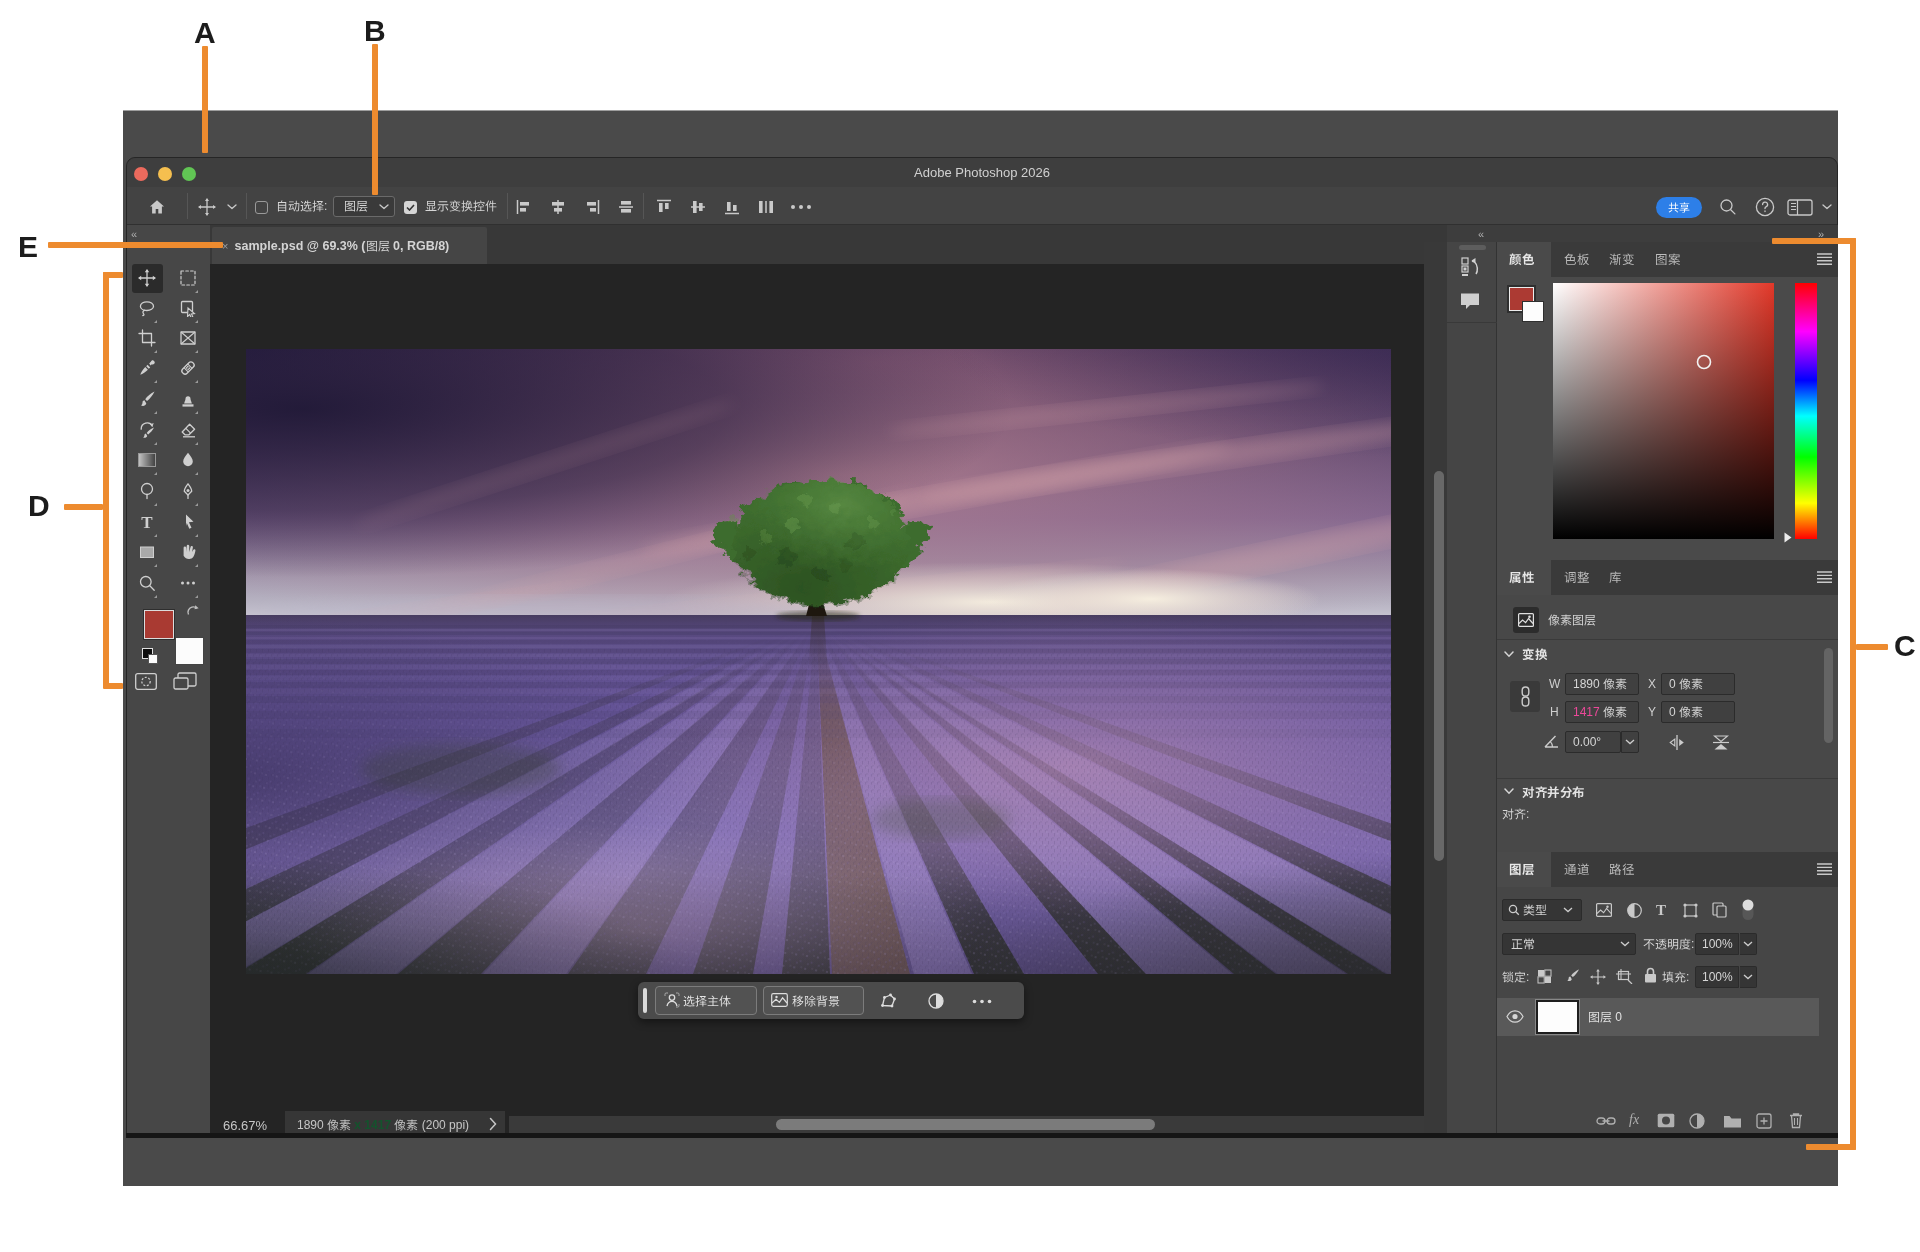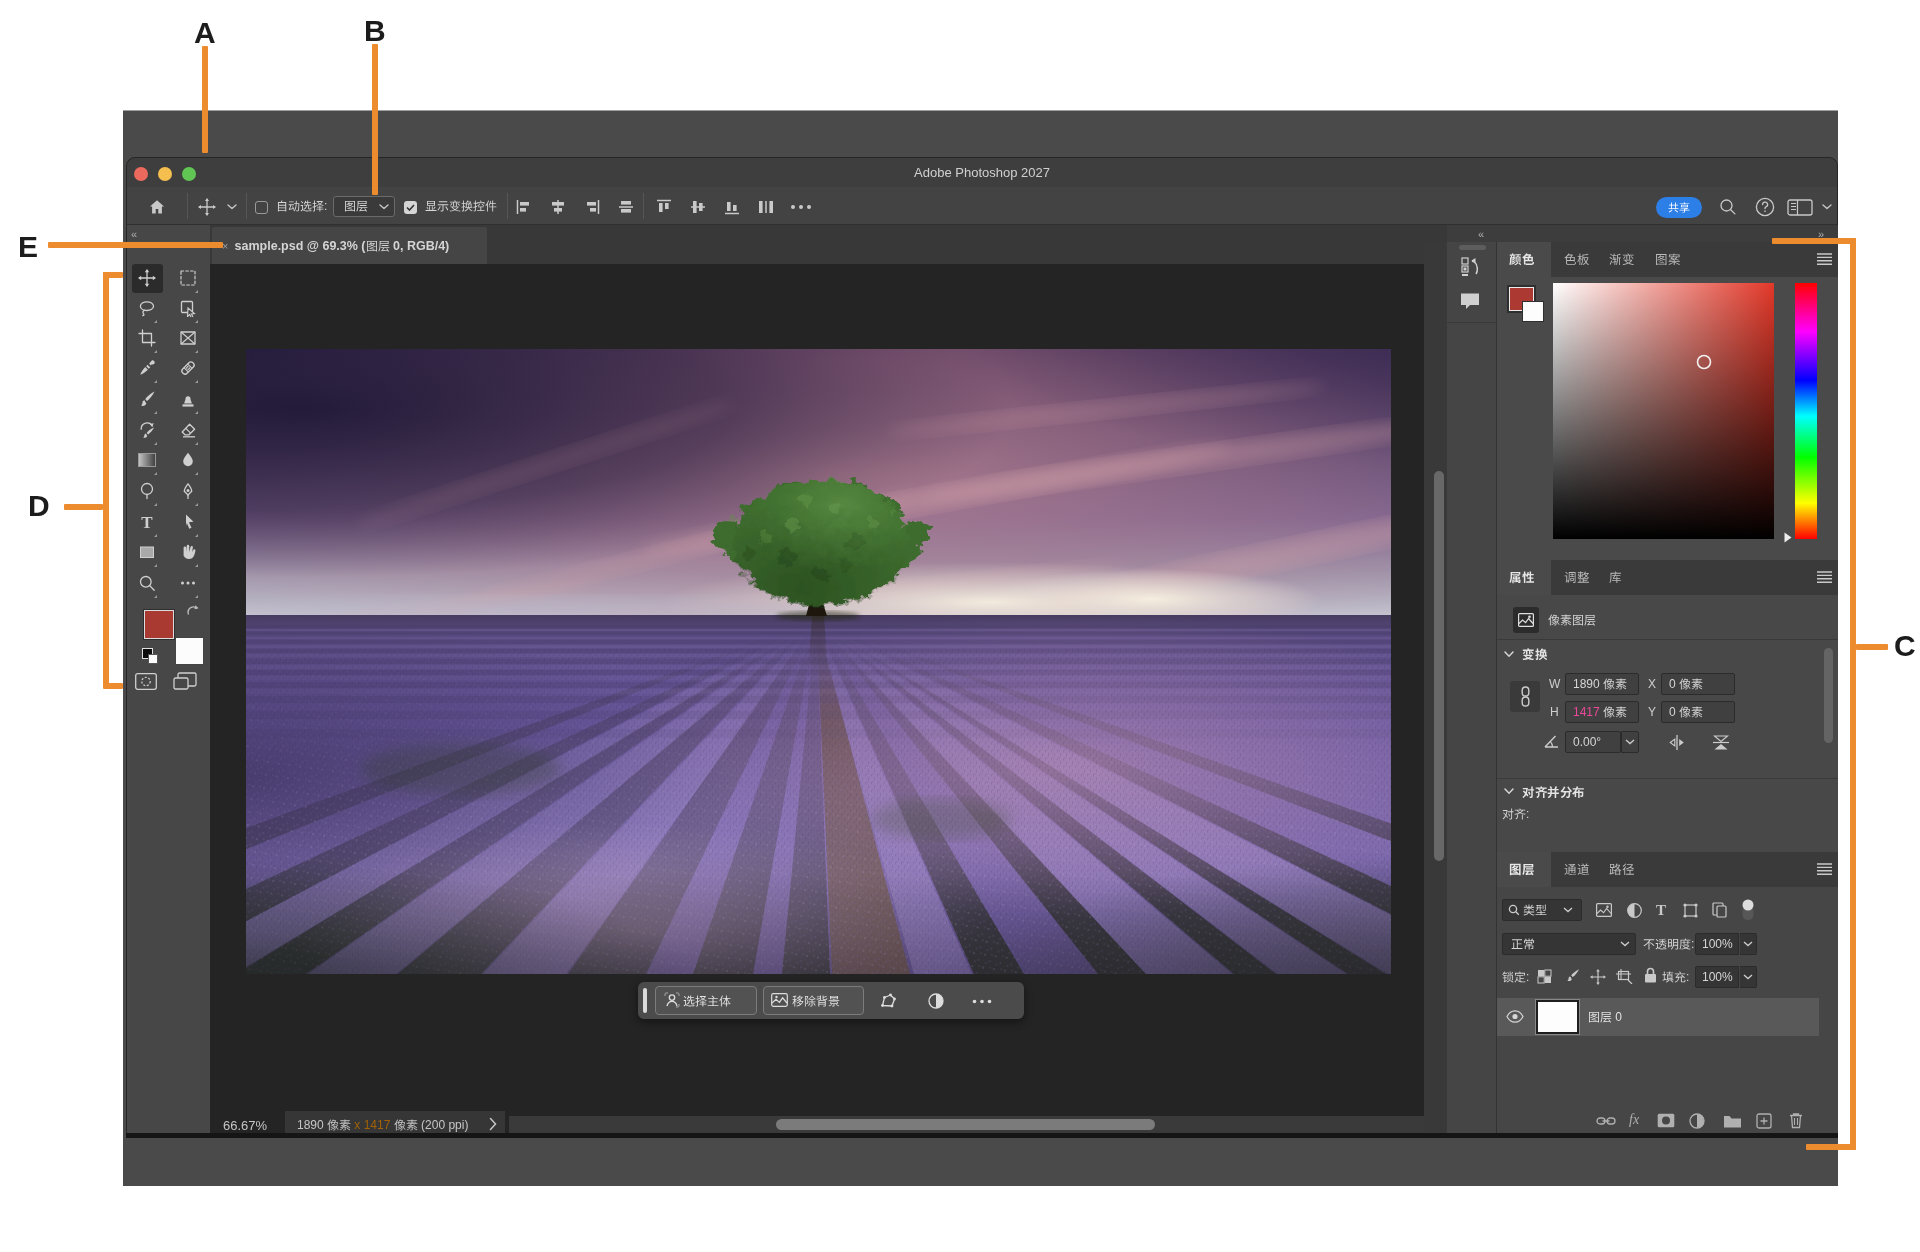--- a/index.html
+++ b/index.html
@@ -75,21 +75,21 @@
       <path id="b989c" d="M681 395C681 738 676 833 422 891C441 910 466 948 473 972C754 900 770 769 771 395ZM739 827C800 868 874 931 908 975L972 903C938 860 862 801 801 763ZM528 276V747H618V361H829V743H922V276H749L785 182H953V92H515V182H688C679 213 667 247 656 276ZM217 54C228 76 237 102 244 126H62V223H205L126 247C142 277 158 315 166 344H79V541C79 650 75 804 22 915C48 925 96 952 116 969C131 939 142 905 151 869C175 890 198 920 212 942C328 904 444 842 517 760L414 716C361 774 254 826 155 855C164 813 171 768 176 724C192 743 208 763 219 780C322 744 429 687 497 612L403 573C355 621 263 664 179 690C182 642 184 595 184 554C204 573 225 596 237 615C324 587 420 541 484 482L388 441C343 478 257 513 184 534V441H501V344H418C434 315 451 281 467 247L372 225C359 260 337 308 317 344H212L265 327C257 297 239 255 220 223H499V126H354C347 97 332 57 316 27Z"></path>
       <path id="b9f50" d="M638 552V970H763V552ZM242 548V656C242 734 226 820 99 881C129 901 174 943 194 970C343 890 362 768 362 660V548ZM640 225C604 270 559 307 506 338C443 307 390 269 347 225ZM416 52C431 73 447 100 459 124H58V225H217C264 291 320 347 387 392C284 430 163 452 32 466C54 492 86 545 98 572C248 549 388 515 507 460C619 511 753 543 907 559C922 527 953 476 978 448C848 439 732 419 631 387C692 343 745 290 786 225H940V124H596C583 93 557 51 532 21Z"></path>
     </defs>
   </svg>
 <div class="ab" style="left:123px;top:110px;width:1715px;height:1076px;background:#4a4a4a;border-top:1px solid #9e9e9e"></div>
 <div class="ab" style="left:126px;top:157px;width:1712px;height:981px;background:#3d3d3d;border:1px solid #262626;border-radius:9px 9px 0 0"></div>
 <div class="ab" style="left:127px;top:158px;width:1710px;height:29px;background:#3e3e3e;border-radius:9px 9px 0 0"></div>
 <div class="ab" style="left:134px;top:167px;width:14px;height:14px;background:#ec6a5d;border-radius:50%"></div>
 <div class="ab" style="left:158px;top:167px;width:14px;height:14px;background:#f5bf4f;border-radius:50%"></div>
 <div class="ab" style="left:182px;top:167px;width:14px;height:14px;background:#61c554;border-radius:50%"></div>
-<div class="fx" style="left:0px;top:158px;height:29px;left:126px;width:1712px;justify-content:center"><span style="font-size:13px;color:#d0d0d0;font-weight:normal;letter-spacing:0">Adobe Photoshop 2027</span></div>
+<div class="fx" style="left:0px;top:158px;height:29px;left:126px;width:1712px;justify-content:center"><span style="font-size:13px;color:#d0d0d0;font-weight:normal;letter-spacing:0">Adobe Photoshop 2026</span></div>
 <div class="ab" style="left:127px;top:187px;width:1710px;height:38px;background:#434343;border-bottom:1px solid #303030"></div>
 <div class="ab" style="left:127px;top:225px;width:1710px;height:39px;background:#383838"></div>
 <div class="ab" style="left:127px;top:225px;width:83px;height:913px;background:#474747"></div>
 <div class="ab" style="left:210px;top:264px;width:1214px;height:874px;background:#242424"></div>
 <div class="ab" style="left:1424px;top:242px;width:23px;height:896px;background:#393939"></div>
 <div class="ab" style="left:1447px;top:225px;width:391px;height:17px;background:#3d3d3d"></div>
 <div class="ab" style="left:1447px;top:242px;width:50px;height:896px;background:#454545;border-right:1px solid #333"></div>
 <div class="ab" style="left:1497px;top:242px;width:341px;height:896px;background:#464646"></div>
 <svg class="ab" style="left:148px;top:198px" width="18" height="18" viewBox="0 0 18 18">
     <path d="M9 2.2 16 8.4 h-2.1 V15.5 h-3.6 v-4.6 h-2.6 v4.6 H4.1 V8.4 H2 Z" fill="#c9c9c9"></path>
@@ -207,21 +207,21 @@
   </svg>
 <svg class="ab" style="left:1822px;top:204px" width="10" height="6" viewBox="0 0 10 6">
     <path d="M1 1l4 3.6L9 1" stroke="#c9c9c9" stroke-width="1.3" fill="none" stroke-linecap="round" stroke-linejoin="round"></path>
   </svg>
 <div class="fx" style="left:131px;top:225px;height:17px;"><span style="font-size:11px;color:#b0b0b0;font-weight:normal;letter-spacing:0">«</span></div>
 <div class="ab" style="left:212px;top:227px;width:275px;height:37px;background:#454545;border-radius:2px 2px 0 0"></div>
 <div class="fx" style="left:222px;top:227px;height:37px;"><span style="font-size:11px;color:#9f9f9f;font-weight:normal;letter-spacing:0">×&nbsp;&nbsp;</span><span style="font-size:12.5px;color:#d4d4d4;font-weight:bold;letter-spacing:0">sample.psd @ 69.3% (</span><svg class="k" width="12" height="12" viewBox="0 0 1000 1000" style="fill:#d4d4d4">
       <use href="#g56fe"></use>
     </svg><svg class="k" width="12" height="12" viewBox="0 0 1000 1000" style="fill:#d4d4d4">
       <use href="#g5c42"></use>
-    </svg><span style="font-size:12.5px;color:#d4d4d4;font-weight:bold;letter-spacing:0"> 0, RGB/4)</span></div>
+    </svg><span style="font-size:12.5px;color:#d4d4d4;font-weight:bold;letter-spacing:0"> 0, RGB/8)</span></div>
 <div class="fx" style="left:1478px;top:225px;height:17px;"><span style="font-size:11px;color:#b0b0b0;font-weight:normal;letter-spacing:0">«</span></div>
 <div class="fx" style="left:1818px;top:225px;height:17px;"><span style="font-size:11px;color:#b0b0b0;font-weight:normal;letter-spacing:0">»</span></div>
 <div class="fx" style="left:131px;top:225px;height:17px;"></div>
 <div class="ab" style="left:132px;top:264px;width:31px;height:29px;background:#2b2b2b;border-radius:3px"></div>
 <svg class="ab" style="left:138px;top:269px" width="18" height="18" viewBox="0 0 18 18">
     <path d="M9 1.5v15M1.5 9h15" stroke="#cfcfcf" stroke-width="1.3" fill="none" stroke-linecap="round" stroke-linejoin="round"></path>
     <path d="M9 0l2.2 3.2H6.8zM9 18l2.2-3.2H6.8zM0 9l3.2-2.2v4.4zM18 9l-3.2-2.2v4.4z" fill="#cfcfcf"></path>
   </svg>
 <svg class="ab" style="left:179px;top:269px" width="18" height="18" viewBox="0 0 18 18">
     <rect x="2" y="2" width="14" height="14" stroke="#cfcfcf" stroke-width="1.2" fill="none" stroke-linecap="round" stroke-linejoin="round" stroke-dasharray="2.6 2.2"></rect>
@@ -590,21 +590,21 @@
   </svg>
 <div class="ab" style="left:1434px;top:471px;width:10px;height:390px;background:#686868;border-radius:5px"></div>
 <div class="ab" style="left:509px;top:1116px;width:915px;height:17px;background:#3a3a3a"></div>
 <div class="ab" style="left:776px;top:1119px;width:379px;height:11px;background:#7b7b7b;border-radius:5.5px"></div>
 <div class="fx" style="left:223px;top:1112px;height:26px;"><span style="font-size:13px;color:#c6c6c6;font-weight:normal;letter-spacing:0">66.67%</span></div>
 <div class="ab" style="left:285px;top:1111px;width:220px;height:27px;background:#363636"></div>
 <div class="fx" style="left:297px;top:1111px;height:27px;"><span style="font-size:12px;color:#c6c6c6;font-weight:normal;letter-spacing:0">1890 </span><svg class="k" width="12" height="12" viewBox="0 0 1000 1000" style="fill:#c6c6c6">
       <use href="#g50cf"></use>
     </svg><svg class="k" width="12" height="12" viewBox="0 0 1000 1000" style="fill:#c6c6c6">
       <use href="#g7d20"></use>
-    </svg><span style="font-size:12px;color:#a16207;font-weight:normal;letter-spacing:0"> x 1417 </span><svg class="k" width="12" height="12" viewBox="0 0 1000 1000" style="fill:#c6c6c6">
+    </svg><span style="font-size:12px;color:#14532d;font-weight:bold;letter-spacing:0"> x 1417 </span><svg class="k" width="12" height="12" viewBox="0 0 1000 1000" style="fill:#c6c6c6">
       <use href="#g50cf"></use>
     </svg><svg class="k" width="12" height="12" viewBox="0 0 1000 1000" style="fill:#c6c6c6">
       <use href="#g7d20"></use>
     </svg><span style="font-size:12px;color:#c6c6c6;font-weight:normal;letter-spacing:0"> (200 ppi)</span></div>
 <svg class="ab" style="left:489px;top:1117px" width="8" height="14" viewBox="0 0 8 14">
     <path d="M1.5 1.5l5 5.5-5 5.5" stroke="#c6c6c6" stroke-width="1.5" fill="none" stroke-linecap="round"></path>
   </svg>
 <div class="ab" style="left:638px;top:982px;width:386px;height:37px;background:#4b4b4b;border-radius:6px;box-shadow:0 3px 8px rgba(0,0,0,.45)"></div>
 <div class="ab" style="left:643px;top:988px;width:4px;height:25px;background:#dadada;border-radius:2px"></div>
 <div class="ab" style="left:655px;top:986px;width:102px;height:29px;background:#525252;border:1px solid #7c7c7c;border-radius:4px"></div>

